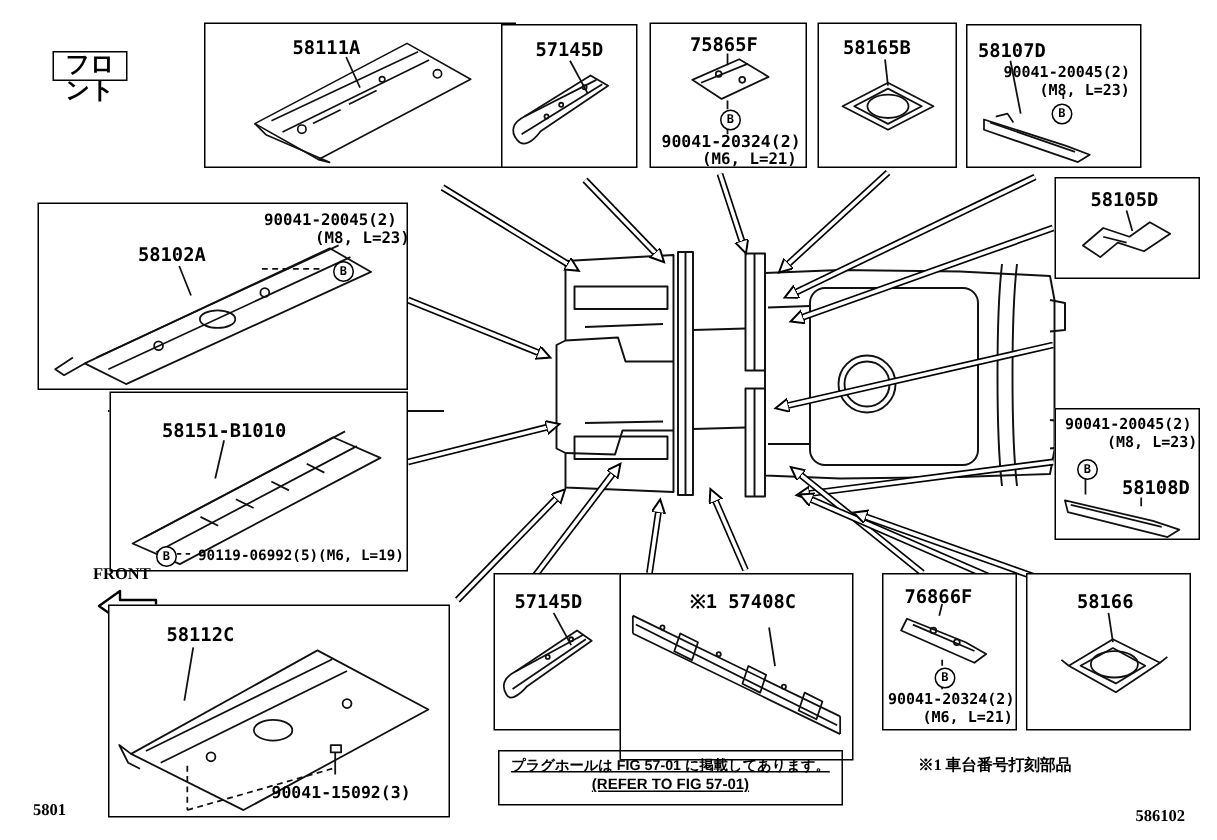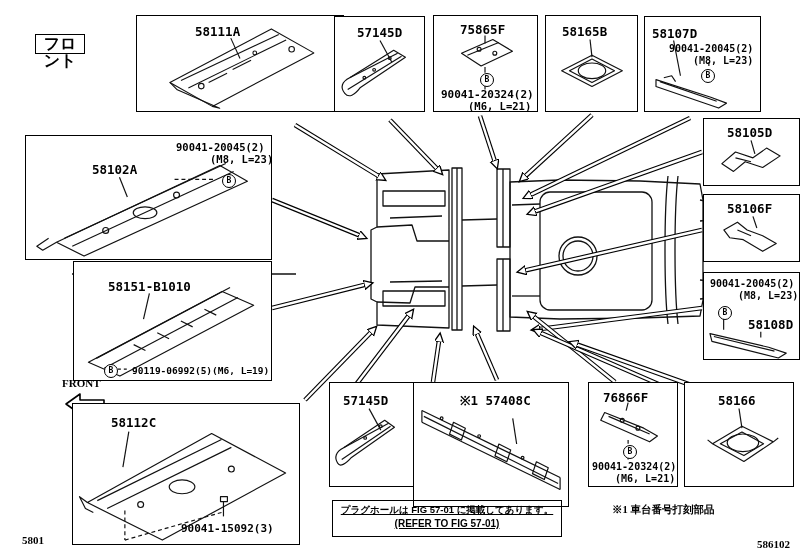--- a/index.html
+++ b/index.html
@@ -179,28 +179,20 @@
 
   <div class="pbox" style="left:703px;top:118px;width:97px;height:68px">
     <svg class="art" viewBox="0 0 97 68" stroke="#111" fill="none" stroke-width="1.2" stroke-linejoin="round">
       <path d="M48,22 L52,36"></path>
       <path d="M18,46 L32,34 L50,40 L64,30 L78,38 L60,50 L42,44 L30,54 Z"></path>
       <path d="M32,40 L48,44"></path>
     </svg>
     <span class="lbl pn" style="left:23px;top:6px">58105D</span>
   </div>
 
-  <div class="pbox" style="left:703px;top:194px;width:97px;height:68px">
-    <svg class="art" viewBox="0 0 97 68" stroke="#111" fill="none" stroke-width="1.2" stroke-linejoin="round">
-      <path d="M50,22 L54,34"></path>
-      <path d="M20,36 L34,28 L44,36 L60,42 L74,50 L60,58 L40,46 L26,44 Z"></path>
-      <path d="M34,36 L48,42"></path>
-    </svg>
-    <span class="lbl pn" style="left:23px;top:6px">58106F</span>
-  </div>
 
   <div class="pbox" style="left:703px;top:272px;width:97px;height:88px">
     <svg class="art" viewBox="0 0 97 88" stroke="#111" fill="none" stroke-width="1.2" stroke-linejoin="round">
       <path d="M20,47 L20,58"></path>
       <path d="M6,62 L66,76 L84,82 L76,87 L8,70 Z"></path>
       <path d="M10,65 L72,80"></path>
       <path d="M58,66 L58,60"></path>
     </svg>
     <span class="lbl f10" style="left:6px;top:5px">90041-20045(2)</span>
     <span class="lbl f10" style="left:34px;top:17px">(M8, L=23)</span>

